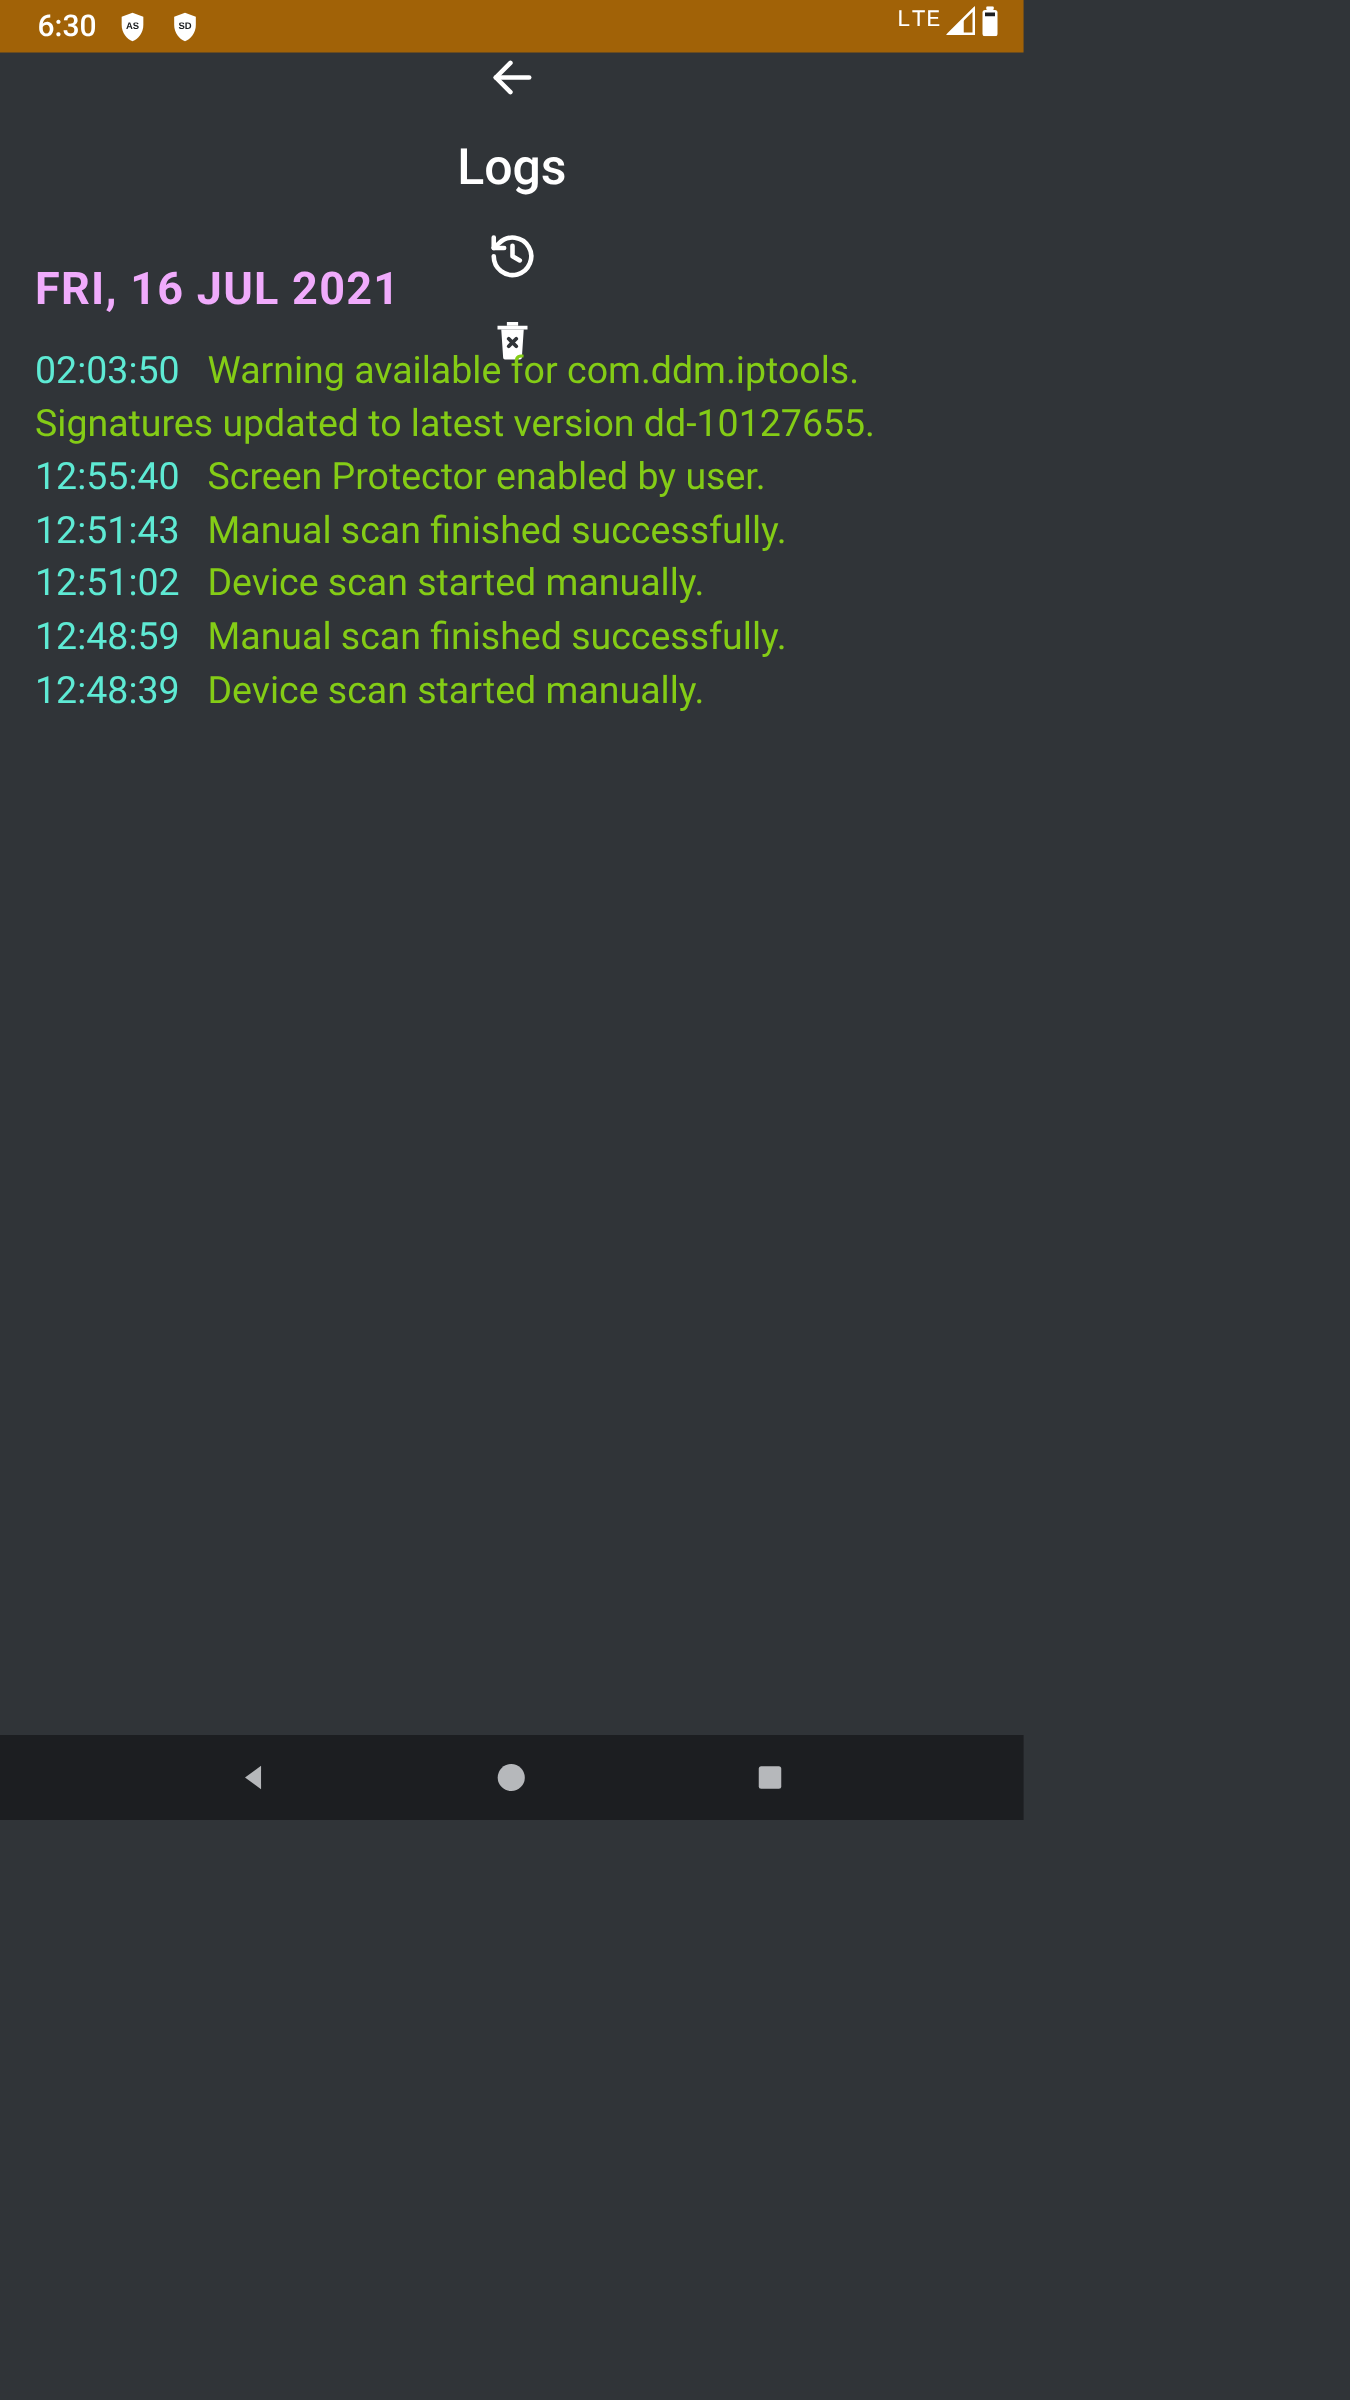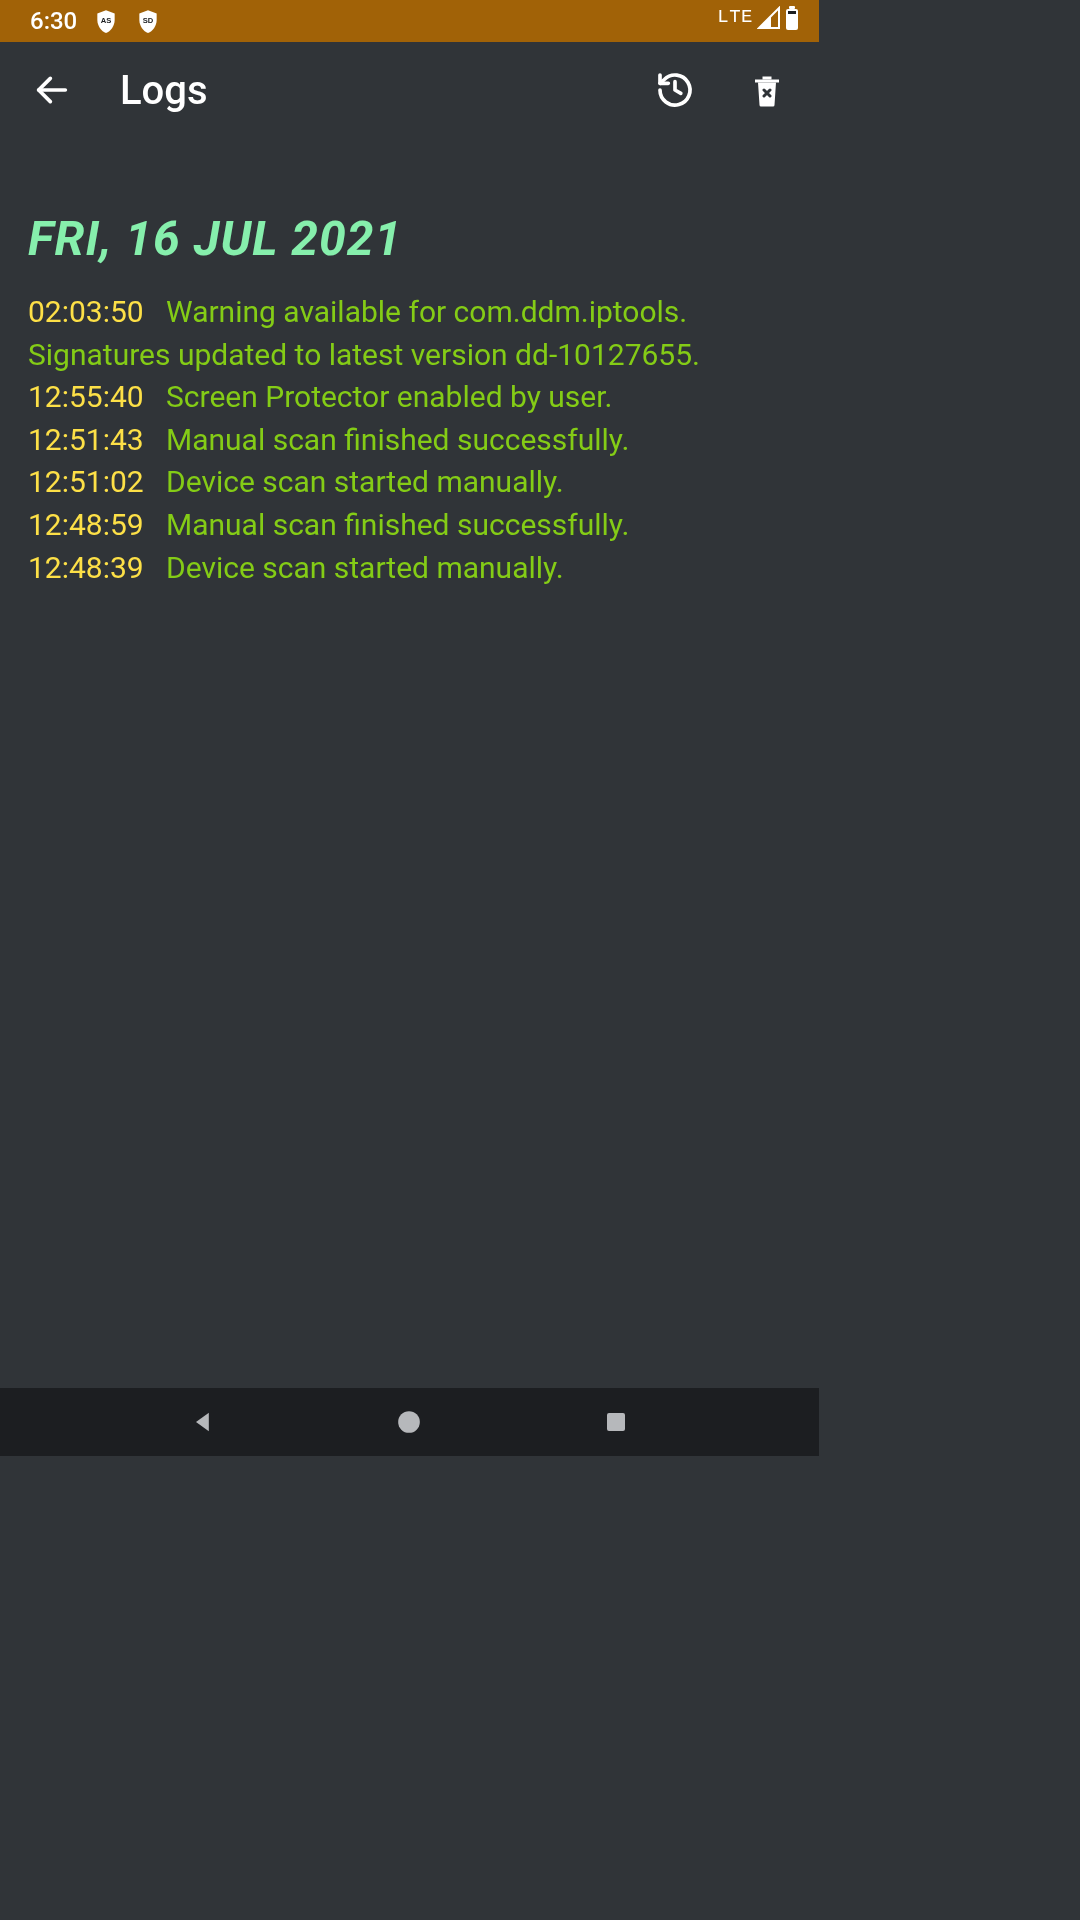--- a/index.html
+++ b/index.html
@@ -51,21 +51,22 @@
       font-weight: 500;
       letter-spacing: 0.5px;
     }
     
     
     .app-bar {
       height: 96px;
       display: flex;
       align-items: center;
       padding: 0 28px;
-      gap: 44px;
+      gap: 28px;
+      flex-direction: column;
     }
     .app-title {
       font-size: 40px;
       font-weight: 500;
       flex: 1;
     }
     .icon-button {
       width: 48px;
       height: 48px;
       display: flex;
@@ -74,39 +75,38 @@
       cursor: pointer;
     }
     
     
     .content {
       flex: 1;
       padding: 72px 28px 0 28px;
       overflow-y: auto;
     }
     .date-header {
-      color: #86efac;
-      font-size: 48px;
+      color: #f0abfc;
+      font-size: 36px;
       font-weight: 700;
       letter-spacing: 1px;
       margin-bottom: 24px;
-      font-style: italic;
     }
     .log-list {
       display: flex;
       flex-direction: column;
     }
     .log-entry {
       display: flex;
       gap: 20px;
       font-size: 30px;
       line-height: 1.42;
     }
     .log-time {
-      color: #fde047;
+      color: #5eead4;
       flex: 0 0 118px;
       white-space: nowrap;
     }
     .log-message {
       color: #84cc16;
       flex: 1;
       word-break: break-word;
     }
     
     

